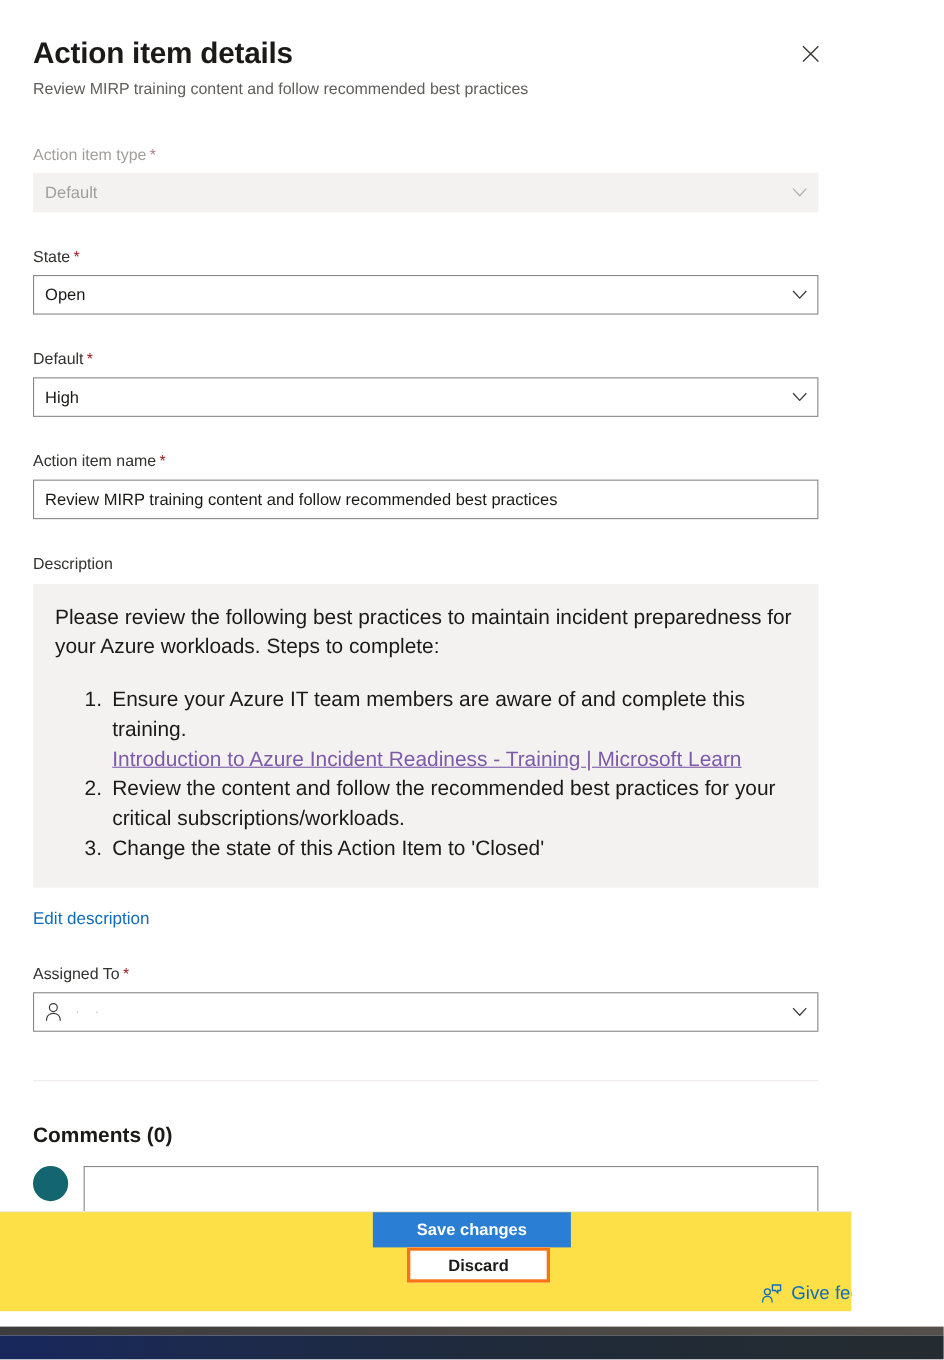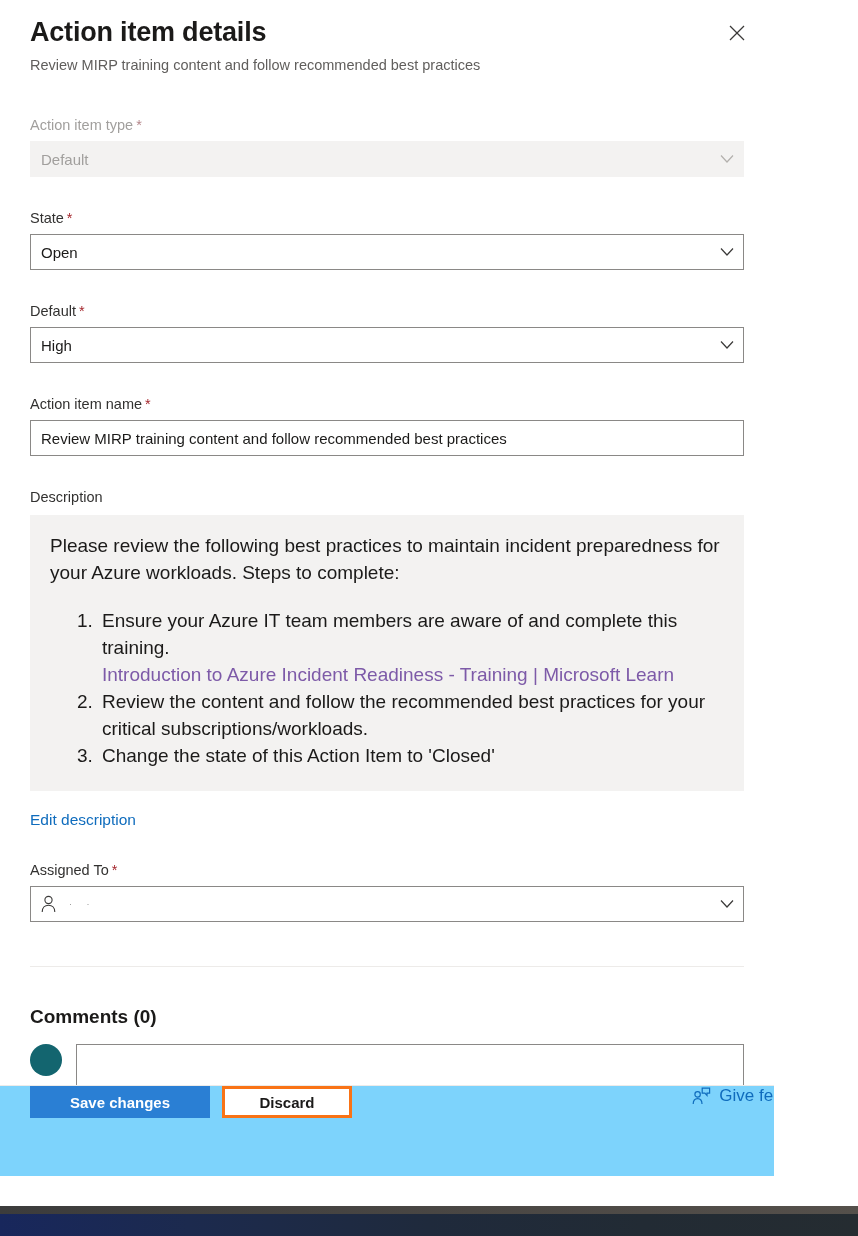--- a/index.html
+++ b/index.html
@@ -13,21 +13,21 @@
     height: 1236px;
     font-family: "Liberation Sans", sans-serif;
     color: #1b1a19;
     overflow: hidden;
     position: relative;
   }
 
   
   .panel {
     position: absolute;
-    left: 0; top: 0;
+    left: 0; top: 16px;
     width: 774px;
     height: 1206px;
     background: #ffffff;
     box-sizing: border-box;
     overflow: hidden;
   }
 
   
   .panel-header {
     position: relative;
@@ -166,20 +166,21 @@
   .desc-box ol {
     margin: 21px 0 0 0;
     padding-left: 48px;
   }
   .desc-box ol li {
     margin: 0 0 0 0;
     padding-left: 4px;
   }
   .desc-link {
     color: #7d5aa8;
+    text-decoration: underline;
   }
   .edit-desc-link {
     display: inline-block;
     margin-top: 20px;
     font-size: 15.5px;
     color: #0f6cbd;
     text-decoration: none;
     cursor: pointer;
   }
 
@@ -218,26 +219,27 @@
     box-sizing: border-box;
   }
 
   
   .footer {
     position: absolute;
     left: 0;
     bottom: 30px;
     width: 858px;
     height: 91px;
-    background: #7dd3fc;
+    background: #fde047;
     border-top: 1px solid #edebe9;
     box-sizing: border-box;
     display: flex;
-    align-items: flex-start;
+    align-items: center;
     padding: 0 30px;
+    flex-direction: column;
   }
   .btn {
     height: 32px;
     font-size: 15px;
     font-weight: bold;
     border: 1px solid transparent;
     box-sizing: border-box;
     cursor: pointer;
     padding: 0 14px;
     font-family: "Liberation Sans", sans-serif;

